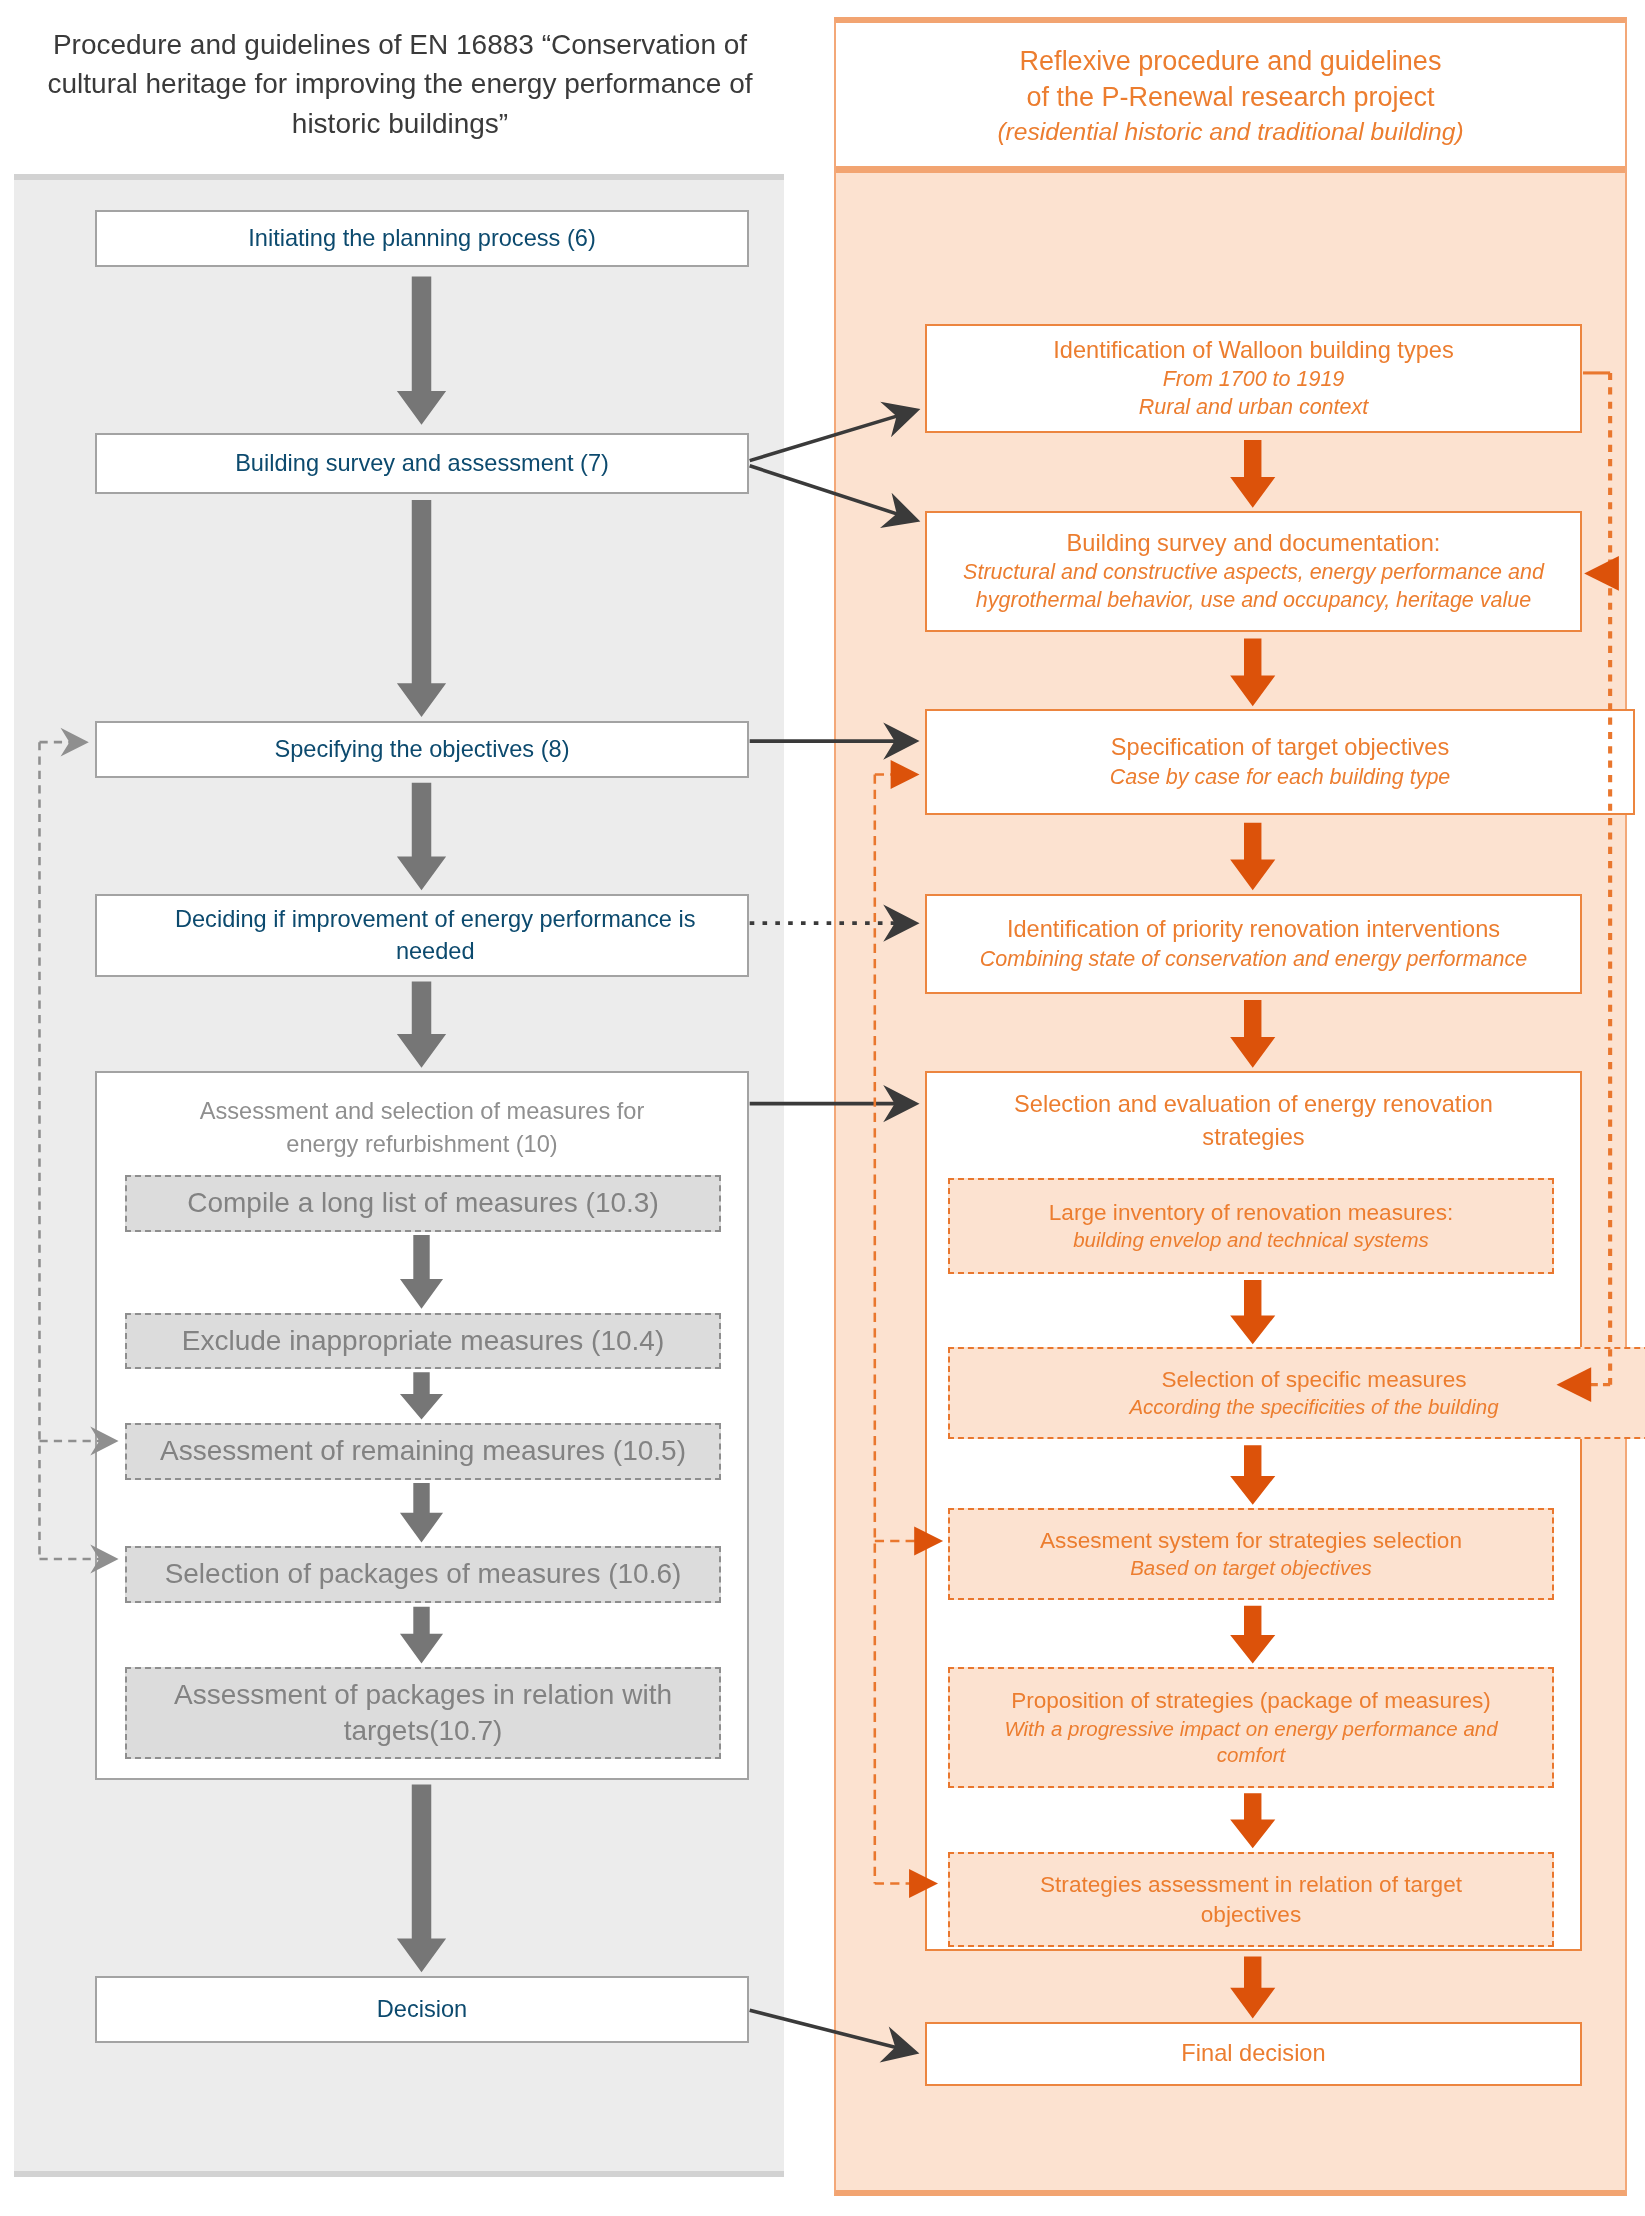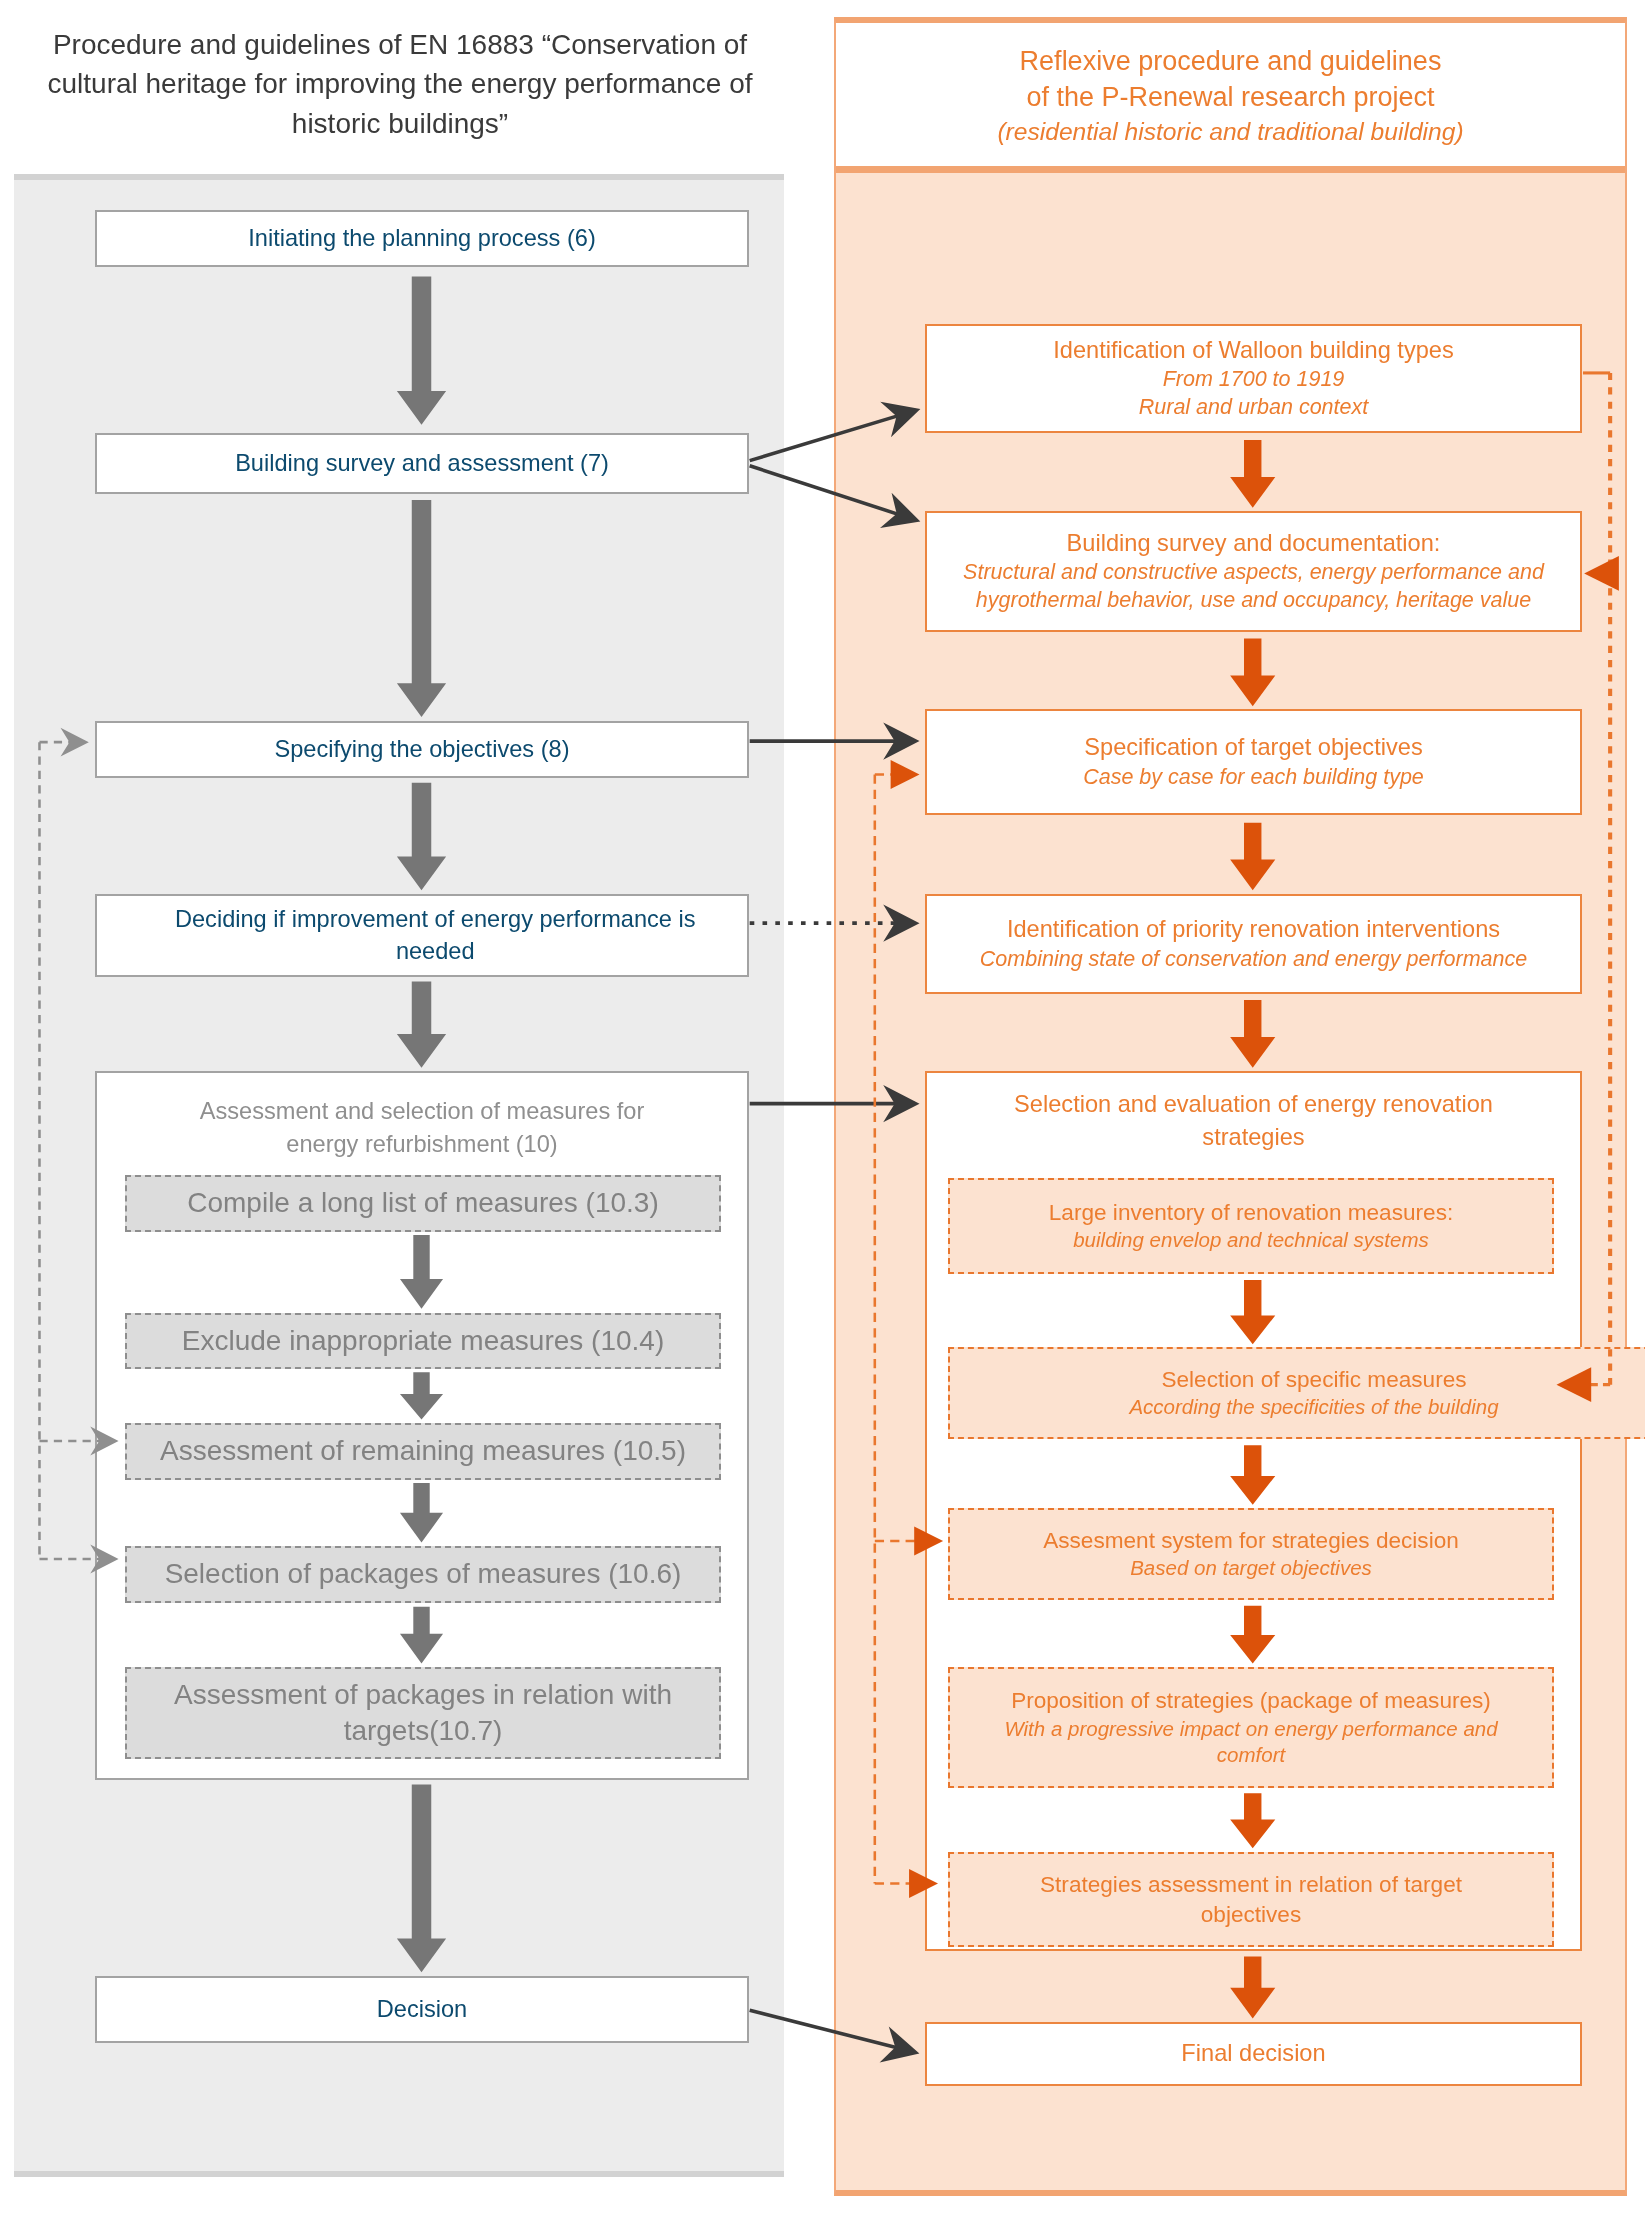--- a/index.html
+++ b/index.html
@@ -84,21 +84,21 @@
     <div class="s">From 1700 to 1919
 Rural and urban context</div>
   </div>
 
   <div class="abs obox" style="left:925px;top:511px;width:657px;height:121px;">
     <div class="t">Building survey and documentation:</div>
     <div class="s">Structural and constructive aspects, energy performance and
 hygrothermal behavior, use and occupancy, heritage value</div>
   </div>
 
-  <div class="abs obox" style="left:925px;top:709px;width:657px;height:106px;">
+  <div class="abs obox" style="left:925px;top:709px;width:710px;height:106px;">
     <div class="t">Specification of target objectives</div>
     <div class="s">Case by case for each building type</div>
   </div>
 
   <div class="abs obox" style="left:925px;top:894px;width:657px;height:100px;">
     <div class="t">Identification of priority renovation interventions</div>
     <div class="s">Combining state of conservation and energy performance</div>
   </div>
 
   <div class="abs ogroup" style="left:925px;top:1071px;width:657px;height:880px;">
@@ -108,21 +108,21 @@
 
   <div class="abs ostep" style="left:948px;top:1178px;width:606px;height:96px;">
     <div class="t">Large inventory of renovation measures:</div>
     <div class="s">building envelop and technical systems</div>
   </div>
   <div class="abs ostep" style="left:948px;top:1347px;width:732px;height:92px;">
     <div class="t">Selection of specific measures</div>
     <div class="s">According the specificities of the building</div>
   </div>
   <div class="abs ostep" style="left:948px;top:1508px;width:606px;height:92px;">
-    <div class="t">Assesment system for strategies decision</div>
+    <div class="t">Assesment system for strategies selection</div>
     <div class="s">Based on target objectives</div>
   </div>
   <div class="abs ostep" style="left:948px;top:1667px;width:606px;height:121px;">
     <div class="t">Proposition of strategies (package of measures)</div>
     <div class="s">With a progressive impact on energy performance and
 comfort</div>
   </div>
   <div class="abs ostep" style="left:948px;top:1852px;width:606px;height:95px;">
     <div class="t">Strategies assessment in relation of target
 objectives</div>

